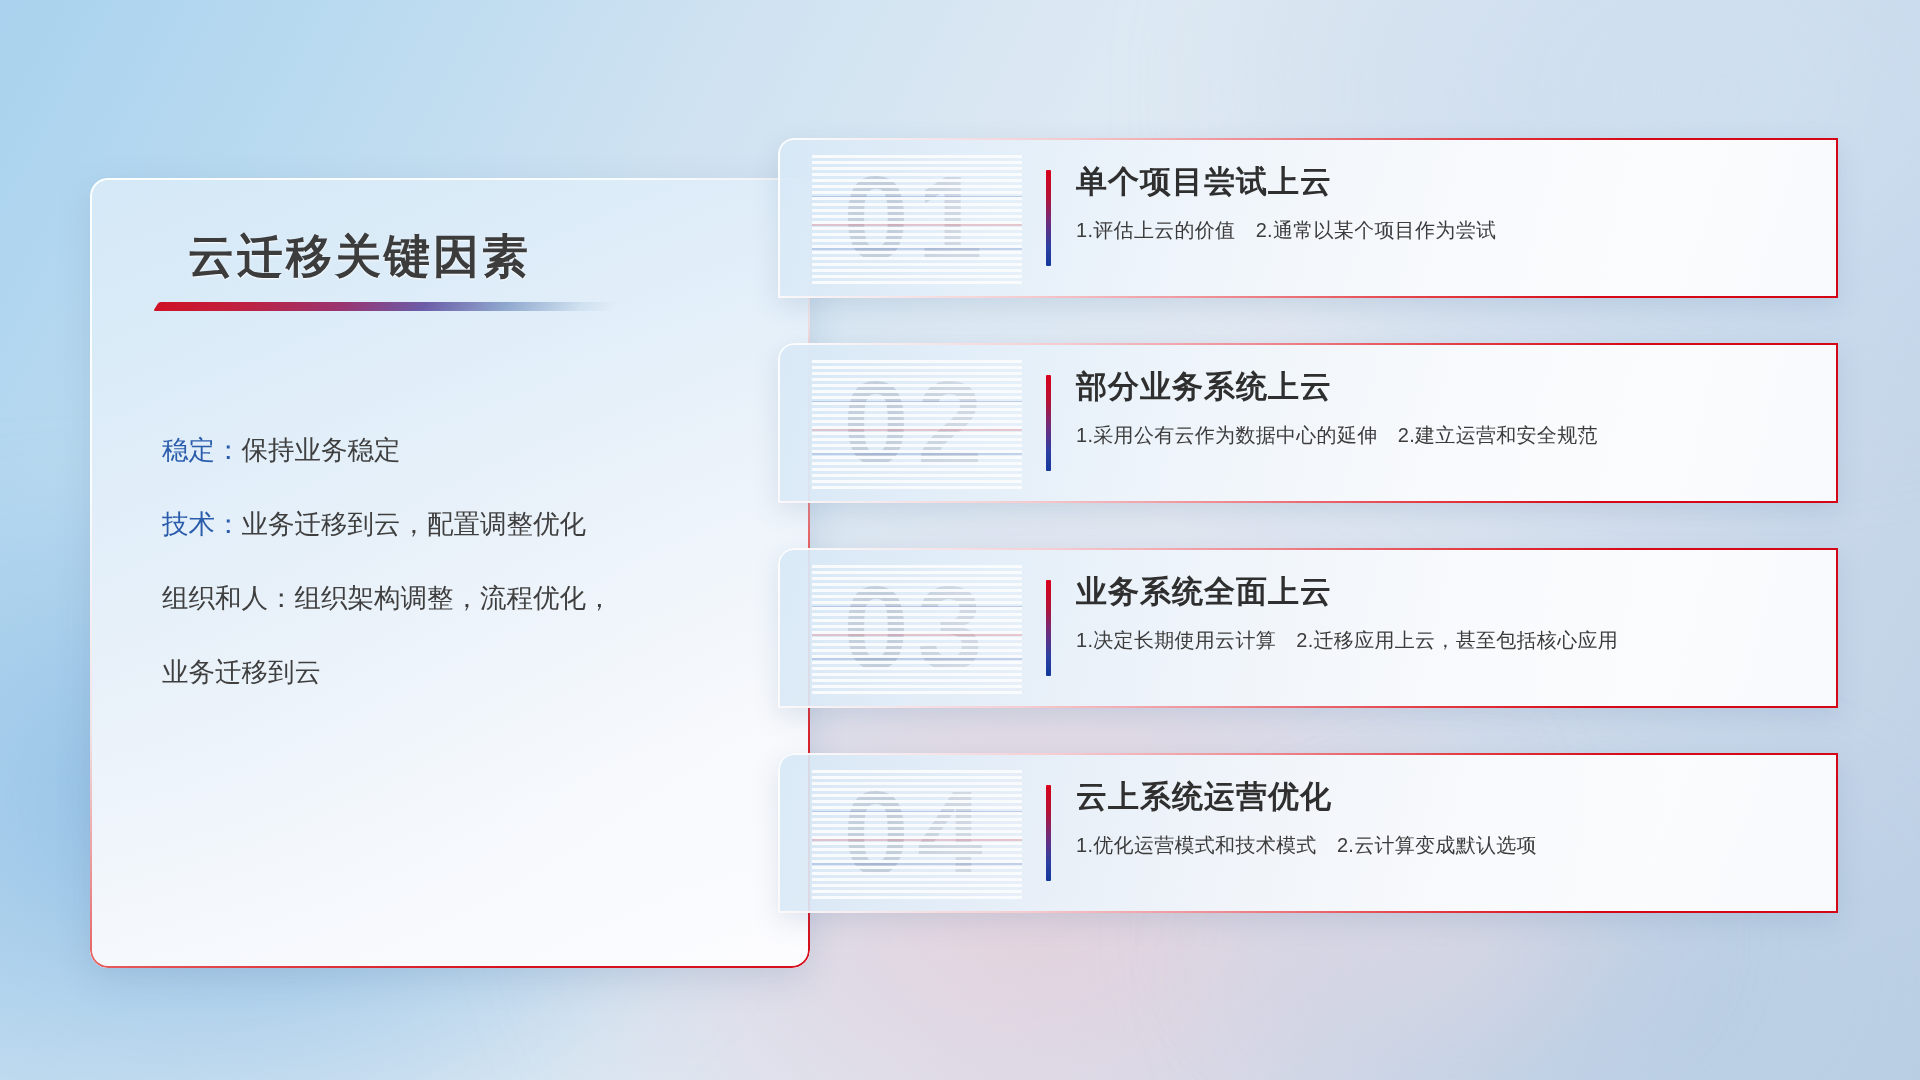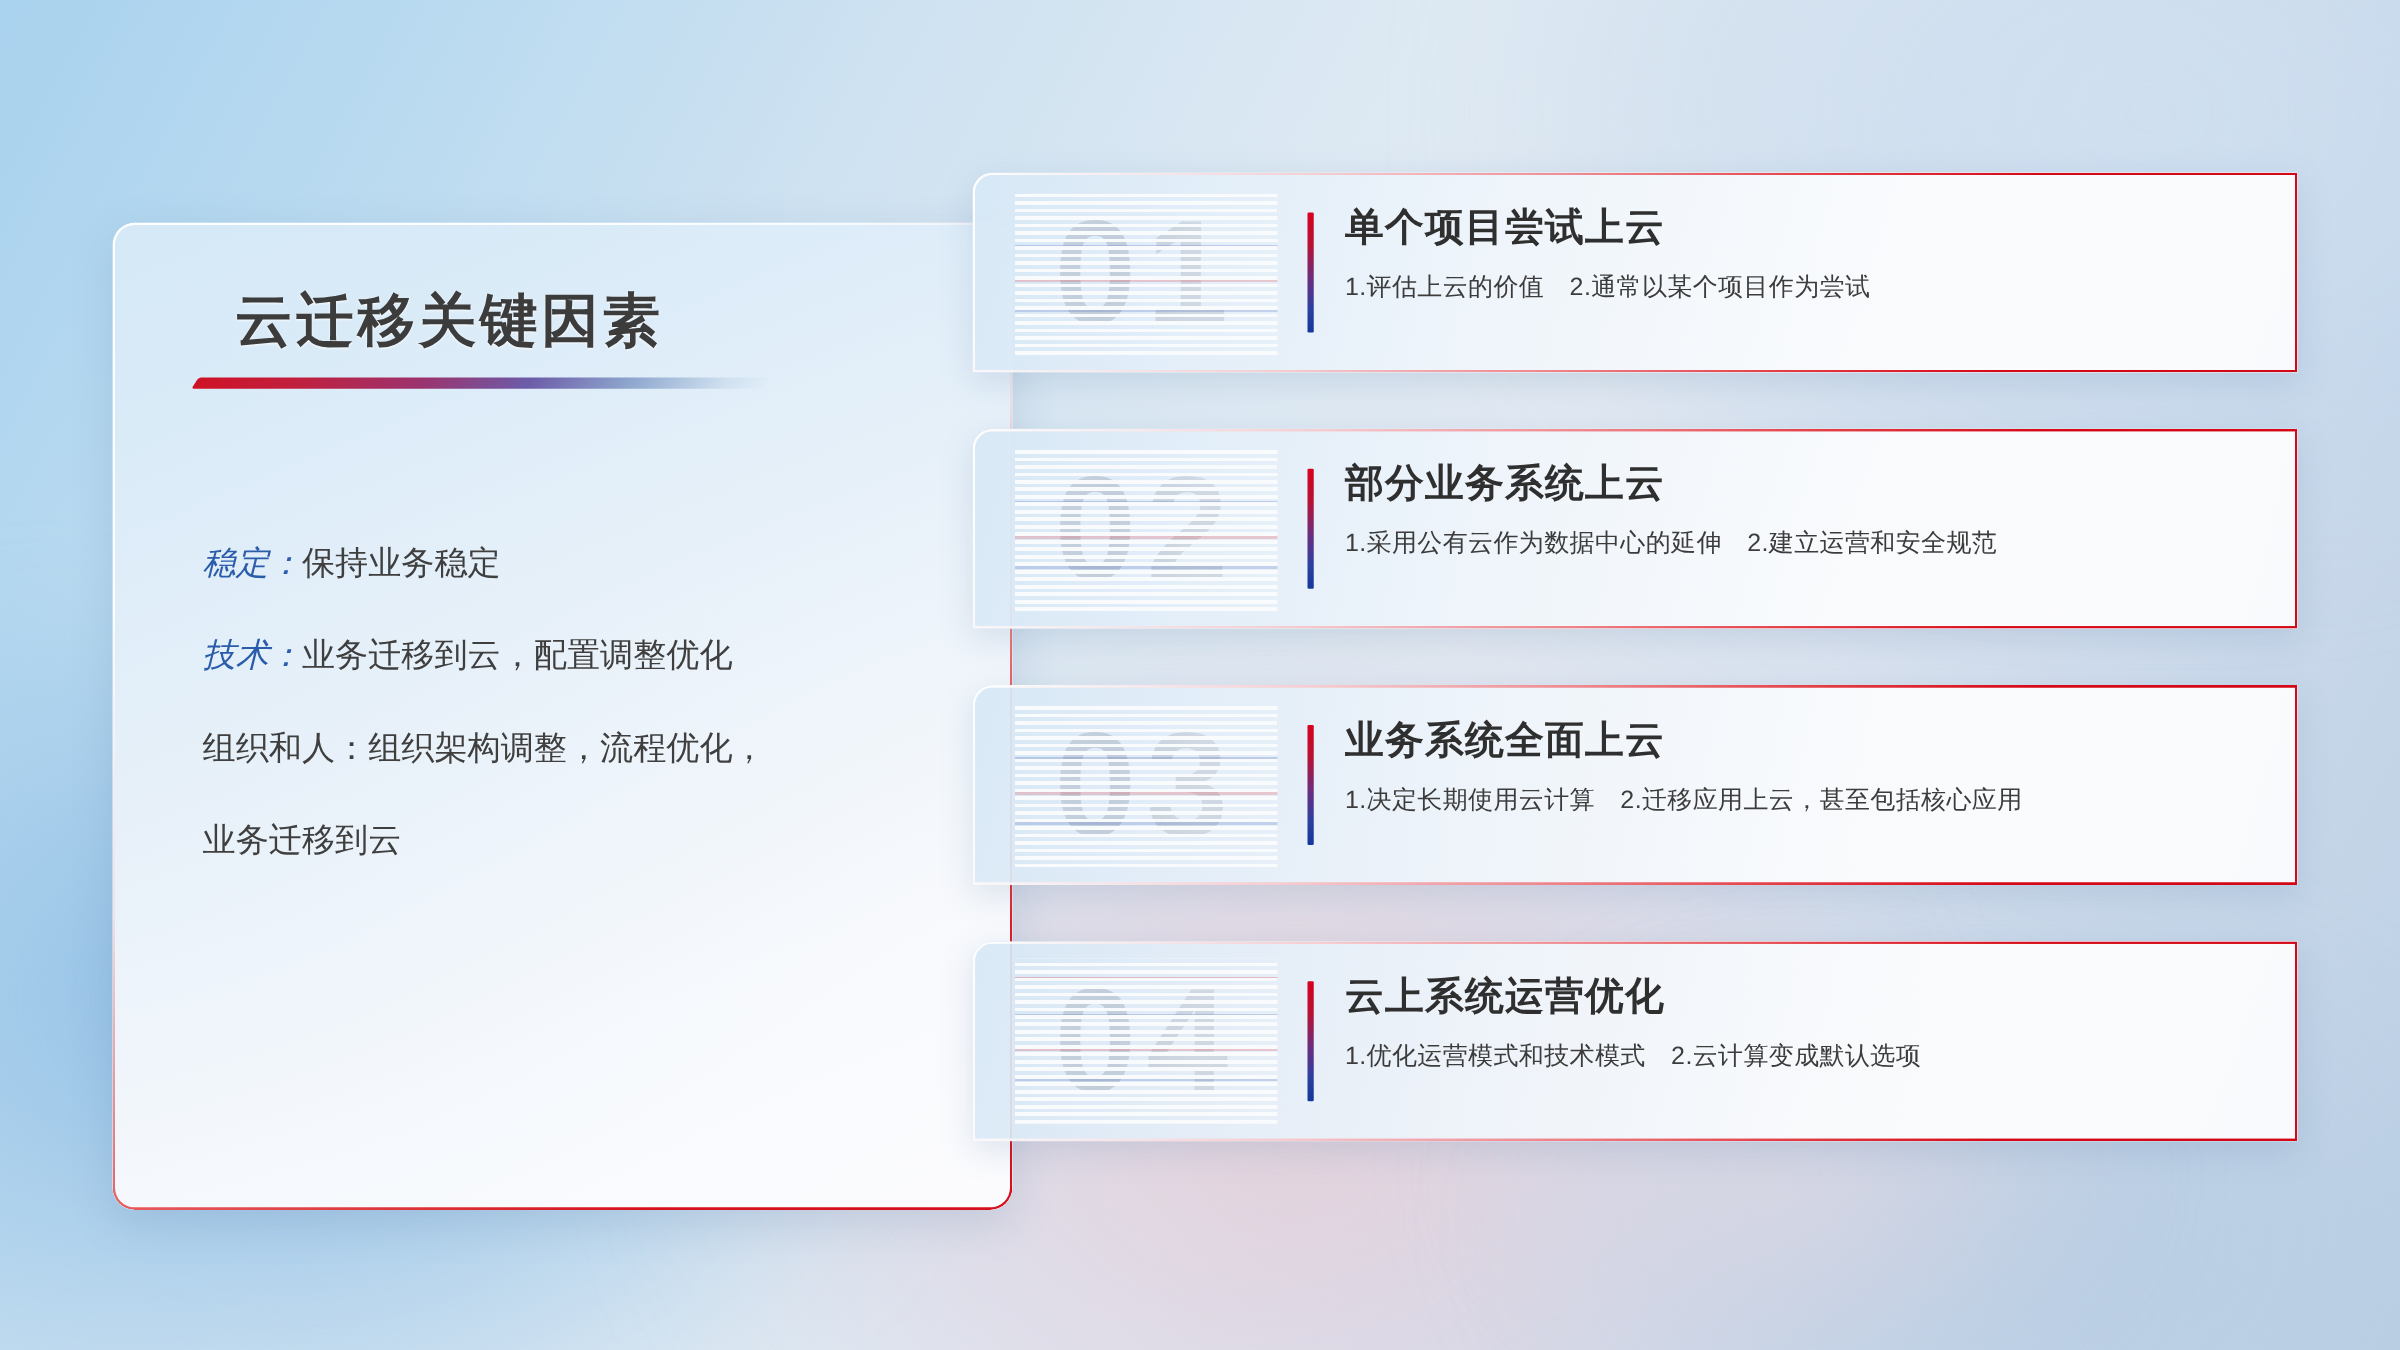--- a/index.html
+++ b/index.html
@@ -97,21 +97,21 @@
     transform:skewX(-32deg);
   }
   #factor-list{
     position:absolute; left:72px; top:235px; right:40px;
   }
   .factor-row{
     font-size:26.5px; line-height:74px; white-space:nowrap;
     color:#404040;
   }
   .factor-key{ font-weight:500; }
-  .factor-key.blue{ color:#2a5cab;font-style:italic; }
+  .factor-key.blue{ color:#2a5cab; }
   .factor-key.gray{ color:#3f3f3f; }
   .factor-val{ color:#3f3f3f; }
 
   
   #card-col{ position:absolute; left:778px; top:138px; width:1060px; }
   .step-card{
     position:relative; height:160px; margin-bottom:45px;
     border-top-left-radius:16px;
     background:linear-gradient(104deg,
       rgba(215,232,246,.92) 0%,

